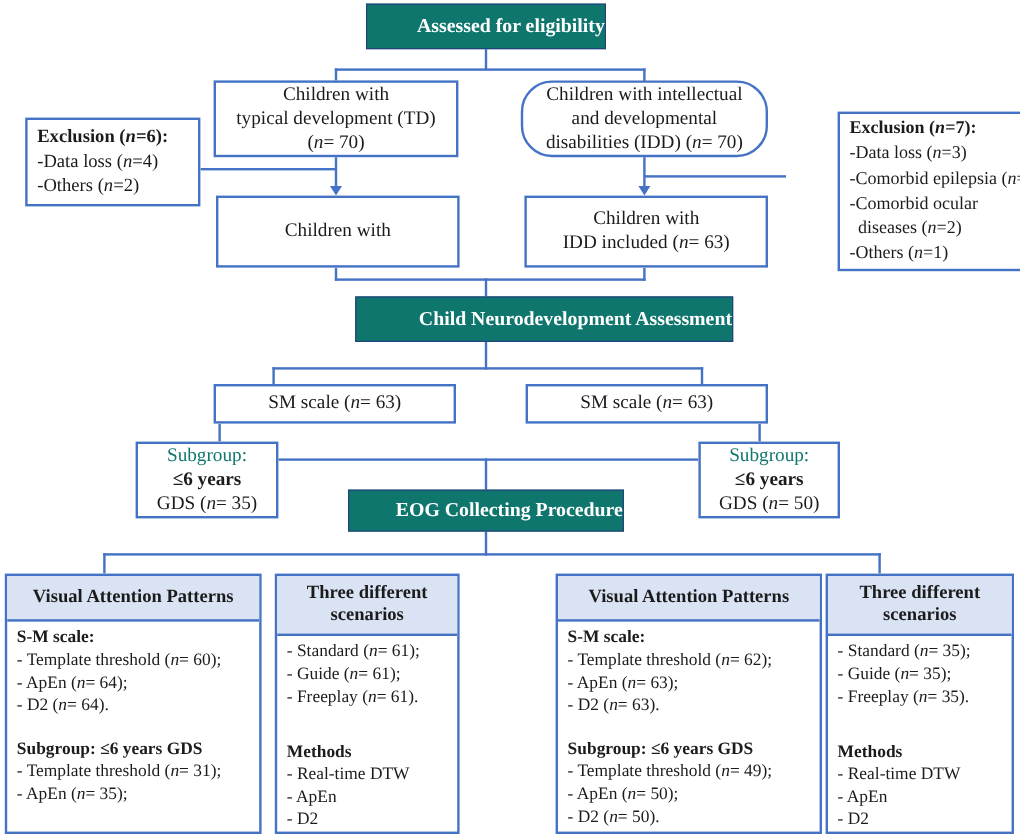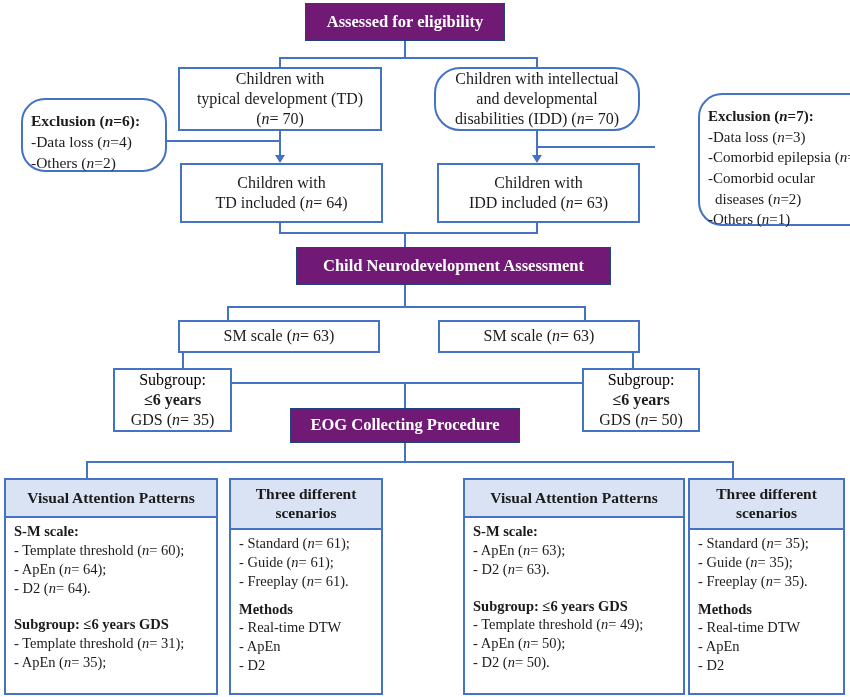--- a/index.html
+++ b/index.html
@@ -7,43 +7,43 @@
     position:relative;width:850px;height:697px;background:#ffffff;
     font-family:"Liberation Serif","DejaVu Serif",serif;color:#1b1b1b;
     overflow:hidden;
   }
   .box{
     position:absolute;background:#fff;border:2px solid #4472c4;
     box-sizing:border-box;display:flex;flex-direction:column;
     align-items:center;justify-content:center;text-align:center;
     font-size:16px;line-height:1.26;
   }
-  .box.left{align-items:flex-start;text-align:left;justify-content:space-between;
-    padding:11px 8px;border-radius:24px;}
+  .box.left{align-items:flex-start;text-align:left;justify-content:center;
+    padding:11px 8px;}
   .dark{
-    background:#701a75;border:1px solid #24437e;color:#ffffff;
-    font-weight:bold;font-size:16.5px;
+    background:#0f766e;border:1px solid #24437e;color:#ffffff;
+    font-weight:bold;font-size:16.5px;align-items:flex-end;
   }
   .bold{font-weight:bold;}
-  .gray{color:#000000;}
+  .gray{color:#0f766e;}
   .indent{padding-left:7px;}
   .panel{
     position:absolute;background:#fff;border:2px solid #4472c4;
     box-sizing:border-box;font-size:14.5px;line-height:1.3;
   }
   .panel .hdr{
     background:#dae3f3;border-bottom:2px solid #4472c4;
     display:flex;flex-direction:column;align-items:center;justify-content:center;
     font-weight:bold;font-size:15.5px;text-align:center;line-height:1.22;
   }
   .hdr1{height:36px;}
   .hdr2{height:48px;}
   .panel .bd{padding:4px 8px;}
   .sec2{margin-top:18px;}
-  .methods{margin-top:9px;}
+  .methods{margin-top:27px;}
   .hline,.vline{position:absolute;background:#4472c4;}
   .hline{height:2px;}
   .vline{width:2px;}
   .arrow-down{
     position:absolute;width:0;height:0;
     border-left:5px solid transparent;border-right:5px solid transparent;
     border-top:8px solid #4472c4;
   }
 </style>
 </head>
@@ -113,21 +113,20 @@
     <div class="bold rich">Exclusion (<i>n</i>=7):</div>
     <div class="rich">-Data loss (<i>n</i>=3)</div>
     <div class="rich">-Comorbid epilepsia (<i>n</i>=1)</div>
     <div class="rich">-Comorbid ocular</div>
     <div class="rich indent">diseases (<i>n</i>=2)</div>
     <div class="rich">-Others (<i>n</i>=1)</div>
   </div>
 
   <div class="box" style="left:180px;top:163px;width:203px;height:60px;">
     <div class="rich">Children with</div>
-    <div class="rich">TD included (<i>n</i>= 64)</div>
   </div>
 
   <div class="box" style="left:437px;top:163px;width:203px;height:60px;">
     <div class="rich">Children with</div>
     <div class="rich">IDD included (<i>n</i>= 63)</div>
   </div>
 
   <div class="box dark" style="left:248px;top:247px;width:315px;height:38px;margin-left:48px;">
     <div class="rich">Child Neurodevelopment Assessment</div>
   </div>
@@ -186,20 +185,21 @@
       <div class="rich">- D2</div>
     </div>
   </div>
 
   <div class="panel" style="left:463px;top:478px;width:222px;height:217px;">
     <div class="hdr hdr1">
       <div class="rich">Visual Attention Patterns</div>
     </div>
     <div class="bd">
       <div class="bold rich">S-M scale:</div>
+      <div class="rich">- Template threshold (<i>n</i>= 62);</div>
       <div class="rich">- ApEn (<i>n</i>= 63);</div>
       <div class="rich">- D2 (<i>n</i>= 63).</div>
       <div class="bold rich sec2">Subgroup: ≤6 years GDS</div>
       <div class="rich">- Template threshold (<i>n</i>= 49);</div>
       <div class="rich">- ApEn (<i>n</i>= 50);</div>
       <div class="rich">- D2 (<i>n</i>= 50).</div>
     </div>
   </div>
 
   <div class="panel" style="left:688px;top:478px;width:157px;height:217px;">

